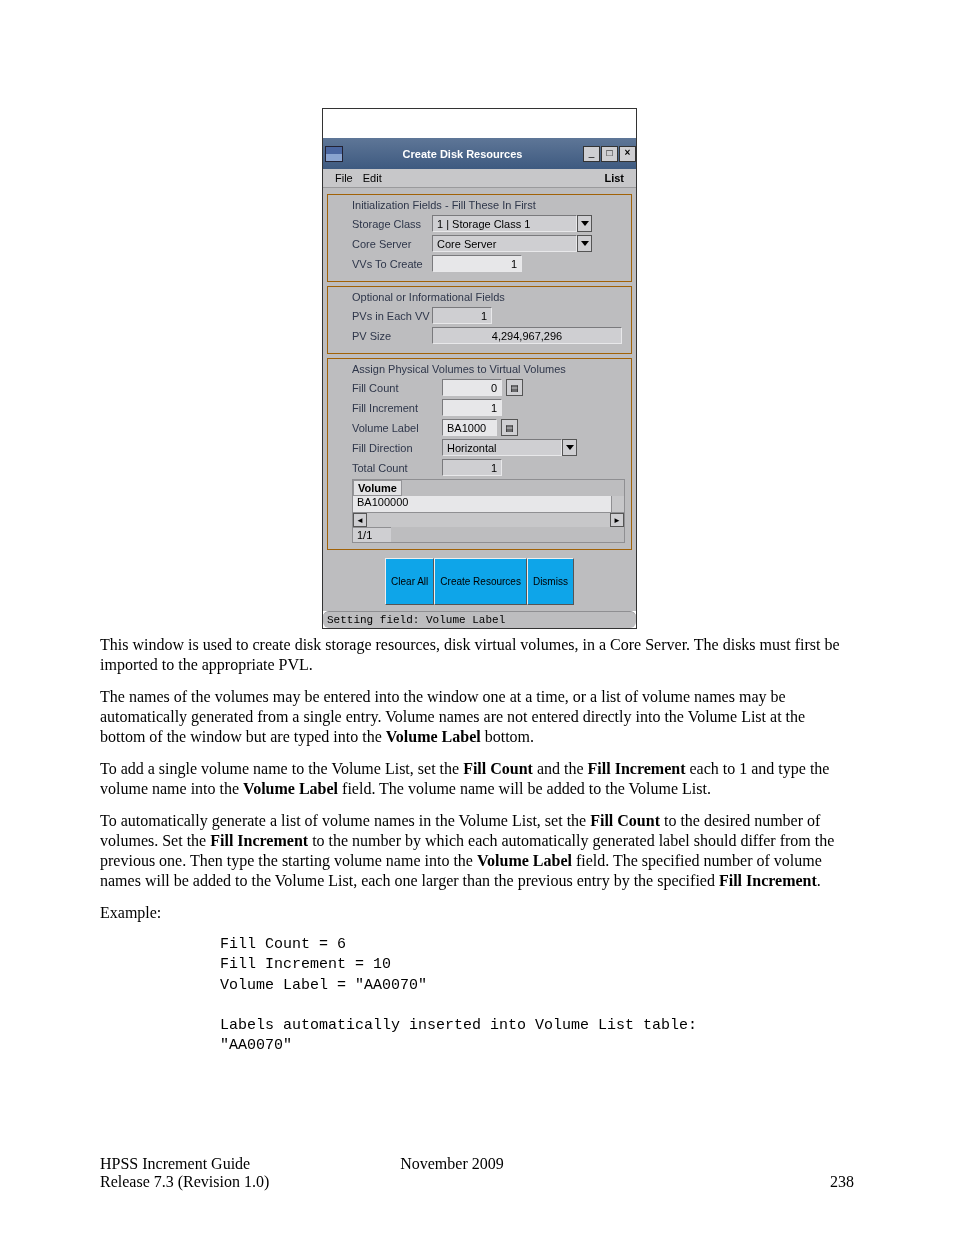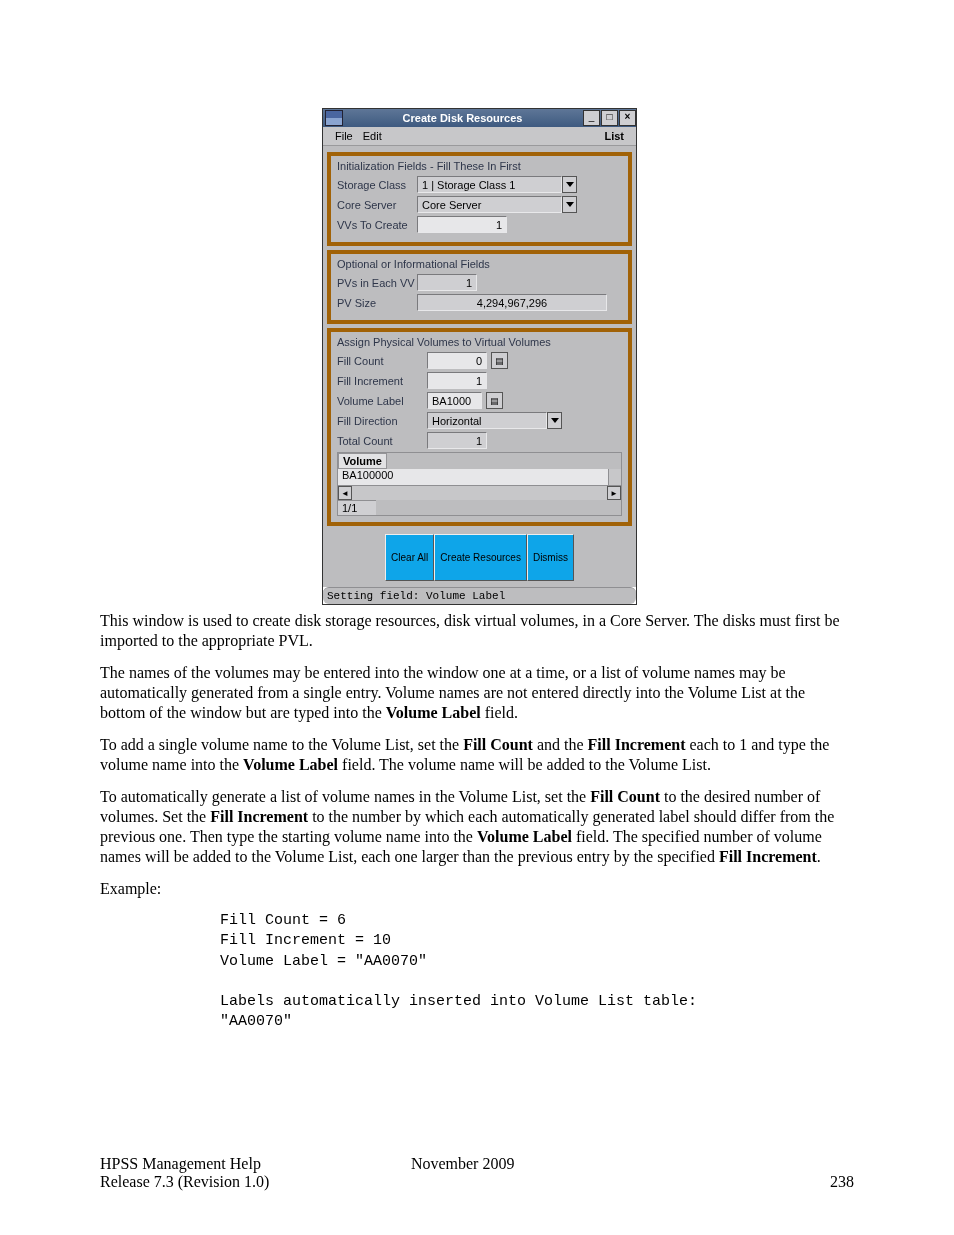--- a/index.html
+++ b/index.html
@@ -20,25 +20,26 @@
   .dialog {
     margin-left: 222px;
     width: 313px;
     font-family: "Helvetica", Arial, sans-serif;
     font-size: 11px;
     border: 1px solid #333;
   }
   .titlebar {
     display: flex;
     align-items: center;
-    height: 18px;
+    height: 31px;
     background: linear-gradient(to bottom, #5e7697, #3e5a80);
     color: #fff;
     font-size: 11px;
     position: relative;
+    margin-top: 29px;
   }
   .titlebar .sys-icon {
     width: 16px; height: 14px; margin-left: 2px;
     background: linear-gradient(to bottom, #4a66a0 0 50%, #8aa4d0 50% 100%);
     border: 1px solid #223;
   }
   .titlebar .title-text {
     flex: 1;
     text-align: center;
     font-weight: bold;
@@ -64,23 +65,23 @@
     padding: 0 12px;
     border-bottom: 1px solid #9a9a9c;
   }
   .menubar .menu-item { margin-right: 10px; }
   .menubar .menu-help { margin-left: auto; font-weight: bold; }
   .dlg-body {
     background: #bdbdbf;
     padding: 2px 3px 2px 3px;
   }
   .group {
-    border: 4px solid #a16207;
+    border: 1px solid #a16207;
     margin: 4px 1px 3px 1px;
-    padding: 4px 6px 6px 6px;
+    padding: 4px 6px 6px 24px;
     position: relative;
   }
   .group-title {
     color: #2e364a;
     font-size: 11px;
     margin-bottom: 4px;
   }
   .row {
     display: flex;
     align-items: center;
@@ -347,21 +348,21 @@
         <span class="btn">Clear All</span><span class="btn">Create Resources</span><span class="btn">Dismiss</span>
       </div>
     </div>
     <div class="status-bar">Setting field: Volume Label</div>
   </div>
 
   <div class="body-text">
     <p class="first-para">This window is used to create disk storage resources, disk virtual volumes, in a Core Server. The disks must first be imported to the appropriate PVL.</p>
 
     <p>
-      <span>The names of the volumes may be entered into the window one at a time, or a list of volume names may be automatically generated from a single entry. Volume names are not entered directly into the Volume List at the bottom of the window but are typed into the </span><b>Volume Label</b><span> field.</span>
+      <span>The names of the volumes may be entered into the window one at a time, or a list of volume names may be automatically generated from a single entry. Volume names are not entered directly into the Volume List at the bottom of the window but are typed into the </span><b>Volume Label</b><span> bottom.</span>
     </p>
 
     <p>
       <span>To add a single volume name to the Volume List, set the </span><b>Fill Count</b><span> and the </span><b>Fill Increment</b><span> each to 1 and type the volume name into the </span><b>Volume Label</b><span> field. The volume name will be added to the Volume List.</span>
     </p>
 
     <p>
       <span>To automatically generate a list of volume names in the Volume List, set the </span><b>Fill Count</b><span> to the desired number of volumes. Set the </span><b>Fill Increment</b><span> to the number by which each automatically generated label should differ from the previous one. Then type the starting volume name into the </span><b>Volume Label</b><span> field. The specified number of volume names will be added to the Volume List, each one larger than the previous entry by the specified </span><b>Fill Increment</b><span>.</span>
     </p>
 
@@ -370,20 +371,20 @@
     <div class="preformatted"><span>Fill Count = 6</span>
 <span>Fill Increment = 10</span>
 <span>Volume Label = "AA0070"</span>
 
 <span>Labels automatically inserted into Volume List table:</span>
 <span>"AA0070"</span></div>
   </div>
 
   <div class="doc-footer">
     <div class="footer-row1">
-      <span>HPSS Management Help</span>
+      <span>HPSS Increment Guide</span>
       <span class="footer-center">November 2009</span>
     </div>
     <div>Release 7.3 (Revision 1.0)</div>
     <div class="pagenum">238</div>
   </div>
 
 </div>
 
 </body></html>

